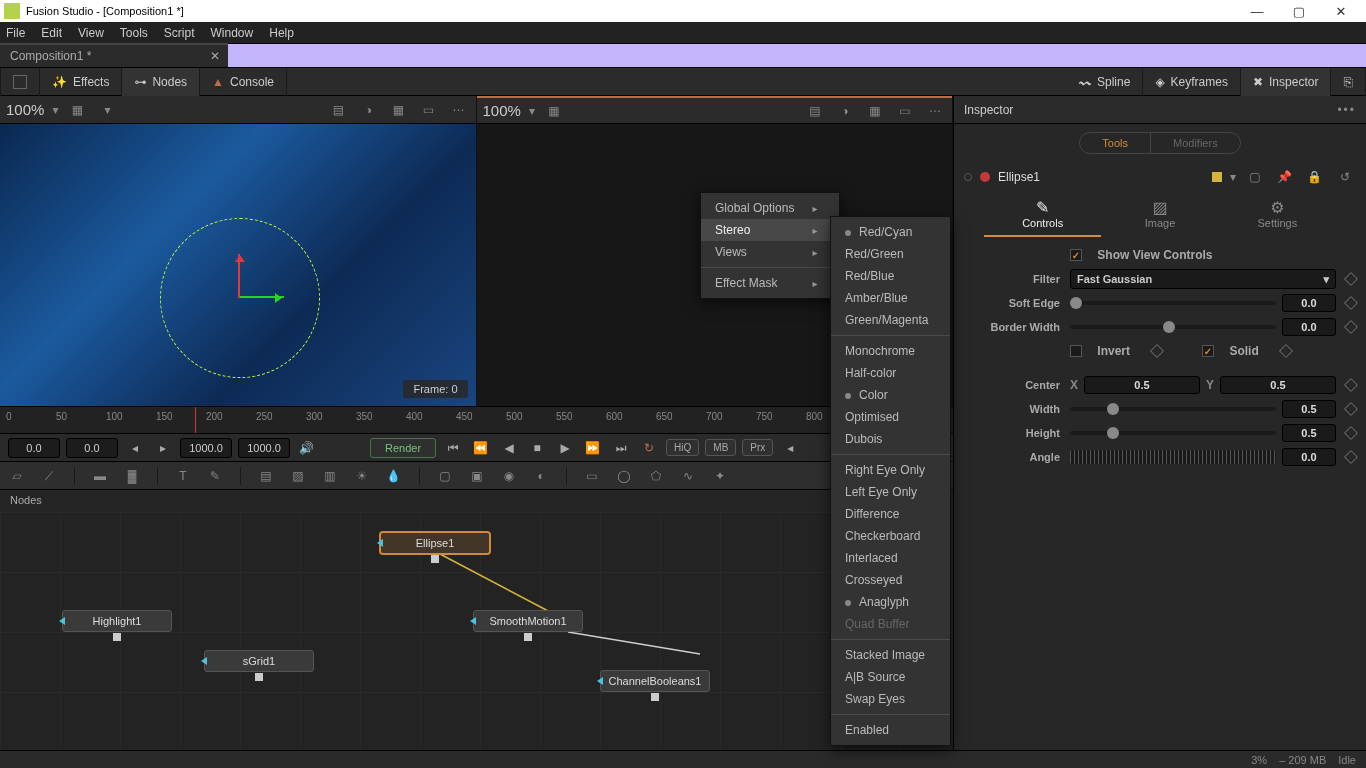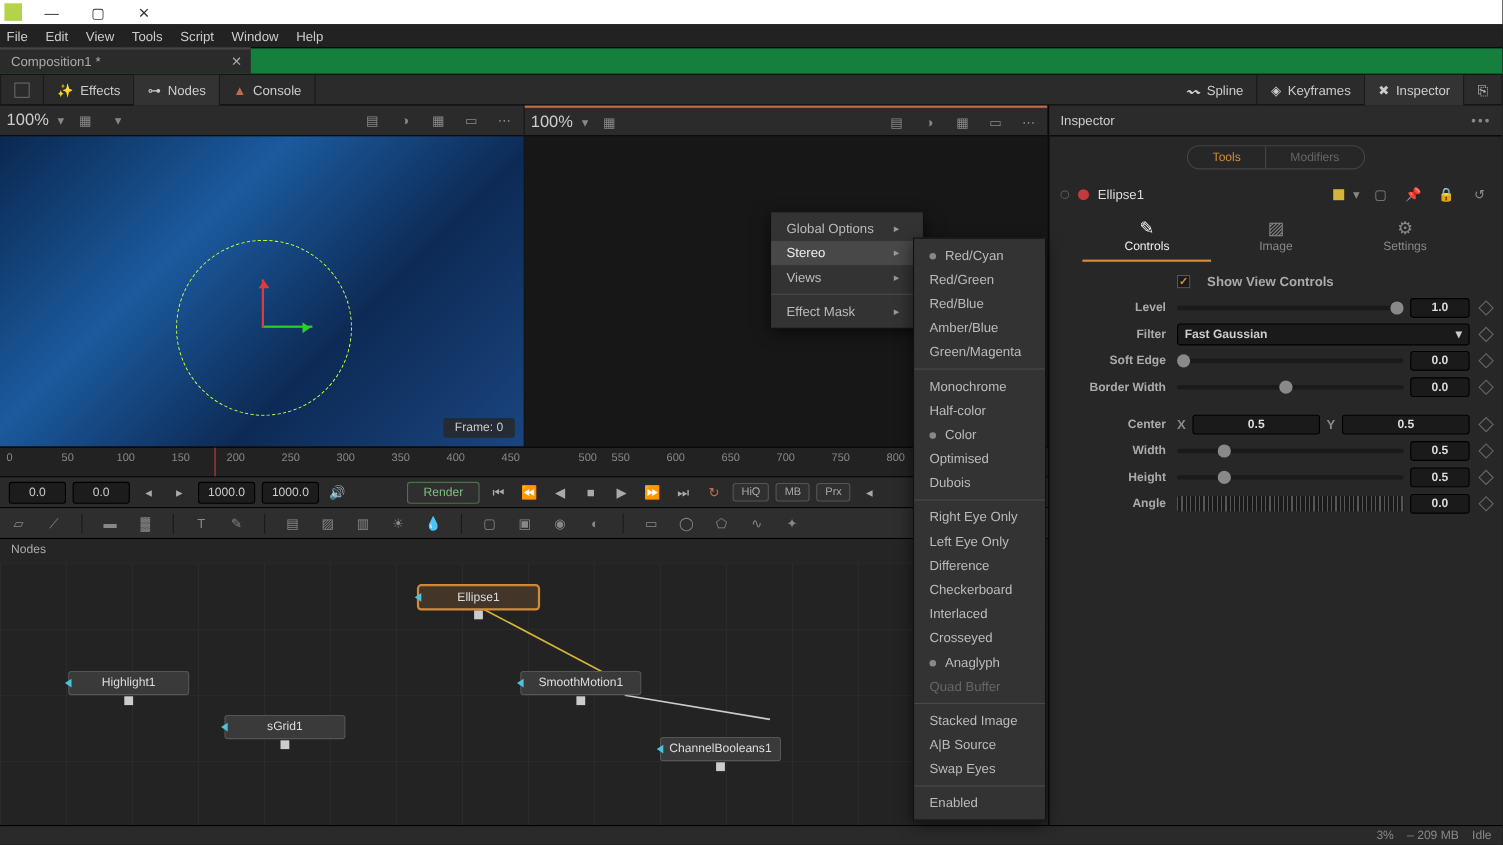--- a/index.html
+++ b/index.html
@@ -3,21 +3,21 @@
 <meta charset="utf-8">
 <style>
 * { margin:0; padding:0; box-sizing:border-box; font-family:"Segoe UI",Arial,sans-serif; }
 body { background:#1c1c1c; color:#aaa; font-size:12px; width:1366px; height:768px; overflow:hidden; position:relative; }
 .titlebar { height:22px; background:#fff; color:#000; display:flex; align-items:center; padding:0 4px; }
 .titlebar .logo { width:16px; height:16px; background:#b5d34a; margin-right:6px; }
 .titlebar .title { flex:1; font-size:11px; }
 .winbtn { width:42px; text-align:center; font-size:13px; color:#333; }
 .menubar { height:22px; background:#222; display:flex; align-items:center; padding:0 6px; gap:16px; border-bottom:1px solid #000; }
 .menubar span { color:#ccc; cursor:default; }
-.tabbar { height:24px; background:#15803d; display:flex; align-items:flex-end; border-bottom:1px solid #000; }
+.tabbar { height:24px; background:#c4b5fd; display:flex; align-items:flex-end; border-bottom:1px solid #000; }
 .doctab { width:228px; height:24px; background:#2b2b2b; display:flex; align-items:center; padding:0 10px; border-top:2px solid #444; position:relative;}
 .doctab .close { position:absolute; right:8px; color:#aaa; }
 .panelbar { height:28px; background:#2b2b2b; display:flex; align-items:center; border-bottom:1px solid #000; }
 .panelbtn { padding:0 12px; height:28px; display:flex; align-items:center; gap:6px; border-right:1px solid #1a1a1a; color:#ccc; }
 .panelbtn.active { background:#333; }
 .main { position:absolute; top:96px; left:0; right:0; bottom:18px; }
 .viewers { position:absolute; top:0; left:0; right:413px; height:310px; display:flex; }
 .viewer { flex:1; display:flex; flex-direction:column; border-right:1px solid #111; position:relative;}
 .viewer-tb { height:28px; background:#2b2b2b; display:flex; align-items:center; padding:0 6px; gap:8px; border-bottom:1px solid #000;}
 .viewer-tb .zoom{ color:#ccc; font-size:15px; }
@@ -82,20 +82,23 @@
 .bullet { width:6px; height:6px; border-radius:50%; background:#888; margin-right:8px; display:inline-block;}
 .chev { color:#999; font-size:10px;}
 .statusbar { position:absolute; bottom:0; left:0; right:0; height:18px; background:#2a2a2a; display:flex; align-items:center; justify-content:flex-end; padding:0 10px; gap:12px; border-top:1px solid #000; font-size:11px; color:#888;}
 .sq { width:14px; height:14px; border:1px solid #666; display:inline-block;}
 </style>
 </head>
 <body>
 
 <div class="titlebar">
   <div class="logo"></div>
+  <div class="title">
+    <span>Fusion Studio</span> - <span>[Composition1 *]</span>
+  </div>
   <div class="winbtn">—</div>
   <div class="winbtn">▢</div>
   <div class="winbtn">✕</div>
 </div>
 
 <div class="menubar" id="menubar">
     <span>File</span>
     <span>Edit</span>
     <span>View</span>
     <span>Tools</span>
@@ -171,21 +174,21 @@
   <div class="tick" style="left: 6px;">0</div>
       <div class="tick" style="left: 56px;">50</div>
       <div class="tick" style="left: 106px;">100</div>
       <div class="tick" style="left: 156px;">150</div>
       <div class="tick" style="left: 206px;">200</div>
       <div class="tick" style="left: 256px;">250</div>
       <div class="tick" style="left: 306px;">300</div>
       <div class="tick" style="left: 356px;">350</div>
       <div class="tick" style="left: 406px;">400</div>
       <div class="tick" style="left: 456px;">450</div>
-      <div class="tick" style="left: 506px; margin-left: 20px;">500</div>
+      <div class="tick" style="left: 506px;">500</div>
       <div class="tick" style="left: 556px;">550</div>
       <div class="tick" style="left: 606px;">600</div>
       <div class="tick" style="left: 656px;">650</div>
       <div class="tick" style="left: 706px;">700</div>
       <div class="tick" style="left: 756px;">750</div>
       <div class="tick" style="left: 806px;">800</div>
       <div class="tick" style="left: 856px;">850</div>
       <div class="playhead" style="left: 195px;"></div>
     </div>
 
@@ -280,28 +283,20 @@
       <span class="miniicon">↺</span>
     </div>
     <div class="insp-tabs">
       <div class="insp-tab on"><div style="font-size:16px;">✎</div><span>Controls</span></div>
       <div class="insp-tab"><div style="font-size:16px;">▨</div><span>Image</span></div>
       <div class="insp-tab"><div style="font-size:16px;">⚙</div><span>Settings</span></div>
     </div>
     <div class="insp-body">
       <div class="param"><div class="plabel"></div><span class="checkbox checked"></span>&nbsp;<span>Show View Controls</span></div>
       <div class="param">
-          <div class="plabel">Level</div>
-          <div class="slider">
-            <div class="thumb" style="left:calc(100% - 12px);"></div>
-          </div>
-          <div class="valbox">1.0</div>
-          <span class="kf"></span>
-        </div>
-      <div class="param">
           <div class="plabel">Filter</div>
           <div class="select">
             <span>Fast Gaussian</span>
             <span>▾</span>
           </div>
           <span class="kf"></span>
         </div>
       <div class="param">
           <div class="plabel">Soft Edge</div>
           <div class="slider">
@@ -311,20 +306,21 @@
           <span class="kf"></span>
         </div>
       <div class="param">
           <div class="plabel">Border Width</div>
           <div class="slider">
             <div class="thumb" style="left:45%;"></div>
           </div>
           <div class="valbox">0.0</div>
           <span class="kf"></span>
         </div>
+      <div class="param"><div class="plabel"></div><span class="checkbox"></span>&nbsp;<span>Invert</span><span class="kf" style="margin-left:16px;"></span><div style="width:24px;"></div><span class="checkbox checked"></span>&nbsp;<span>Solid</span><span class="kf" style="margin-left:16px;"></span></div>
       <div style="height:10px;"></div>
       <div class="param">
           <div class="plabel">Center</div>
           <span style="color:#888;">X</span>
           <div class="valbox" style="flex:1;">0.5</div>
           <span style="color:#888;">Y</span>
           <div class="valbox" style="flex:1;">0.5</div>
           <span class="kf"></span>
         </div>
       <div class="param">

